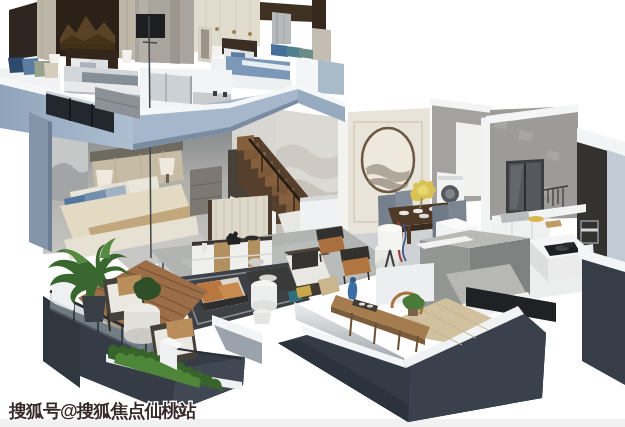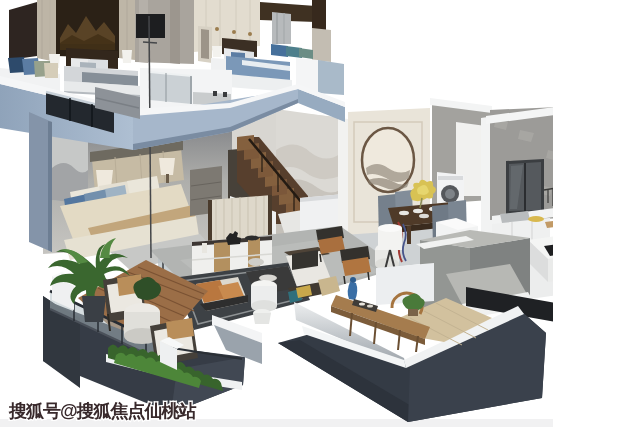--- a/index.html
+++ b/index.html
@@ -1,16 +1,16 @@
 <!DOCTYPE html>
 <html><head>
 <meta charset="utf-8">
 <style>
   html,body{margin:0;padding:0;background:#ffffff;}
-  #scene{position:relative;width:553px;height:427px;overflow:hidden;background:#ffffff;
+  #scene{position:relative;width:625px;height:427px;overflow:hidden;background:#ffffff;
          font-family:"Liberation Sans",sans-serif;}
   svg{position:absolute;left:0;top:0;}
 </style>
 </head>
 <body>
 <div id="scene">
 <svg width="625" height="427" viewBox="0 0 625 427">
 <defs>
   <linearGradient id="slabG" x1="0" y1="0" x2="1" y2="0">
     <stop offset="0" stop-color="#8fa3ba"></stop>

